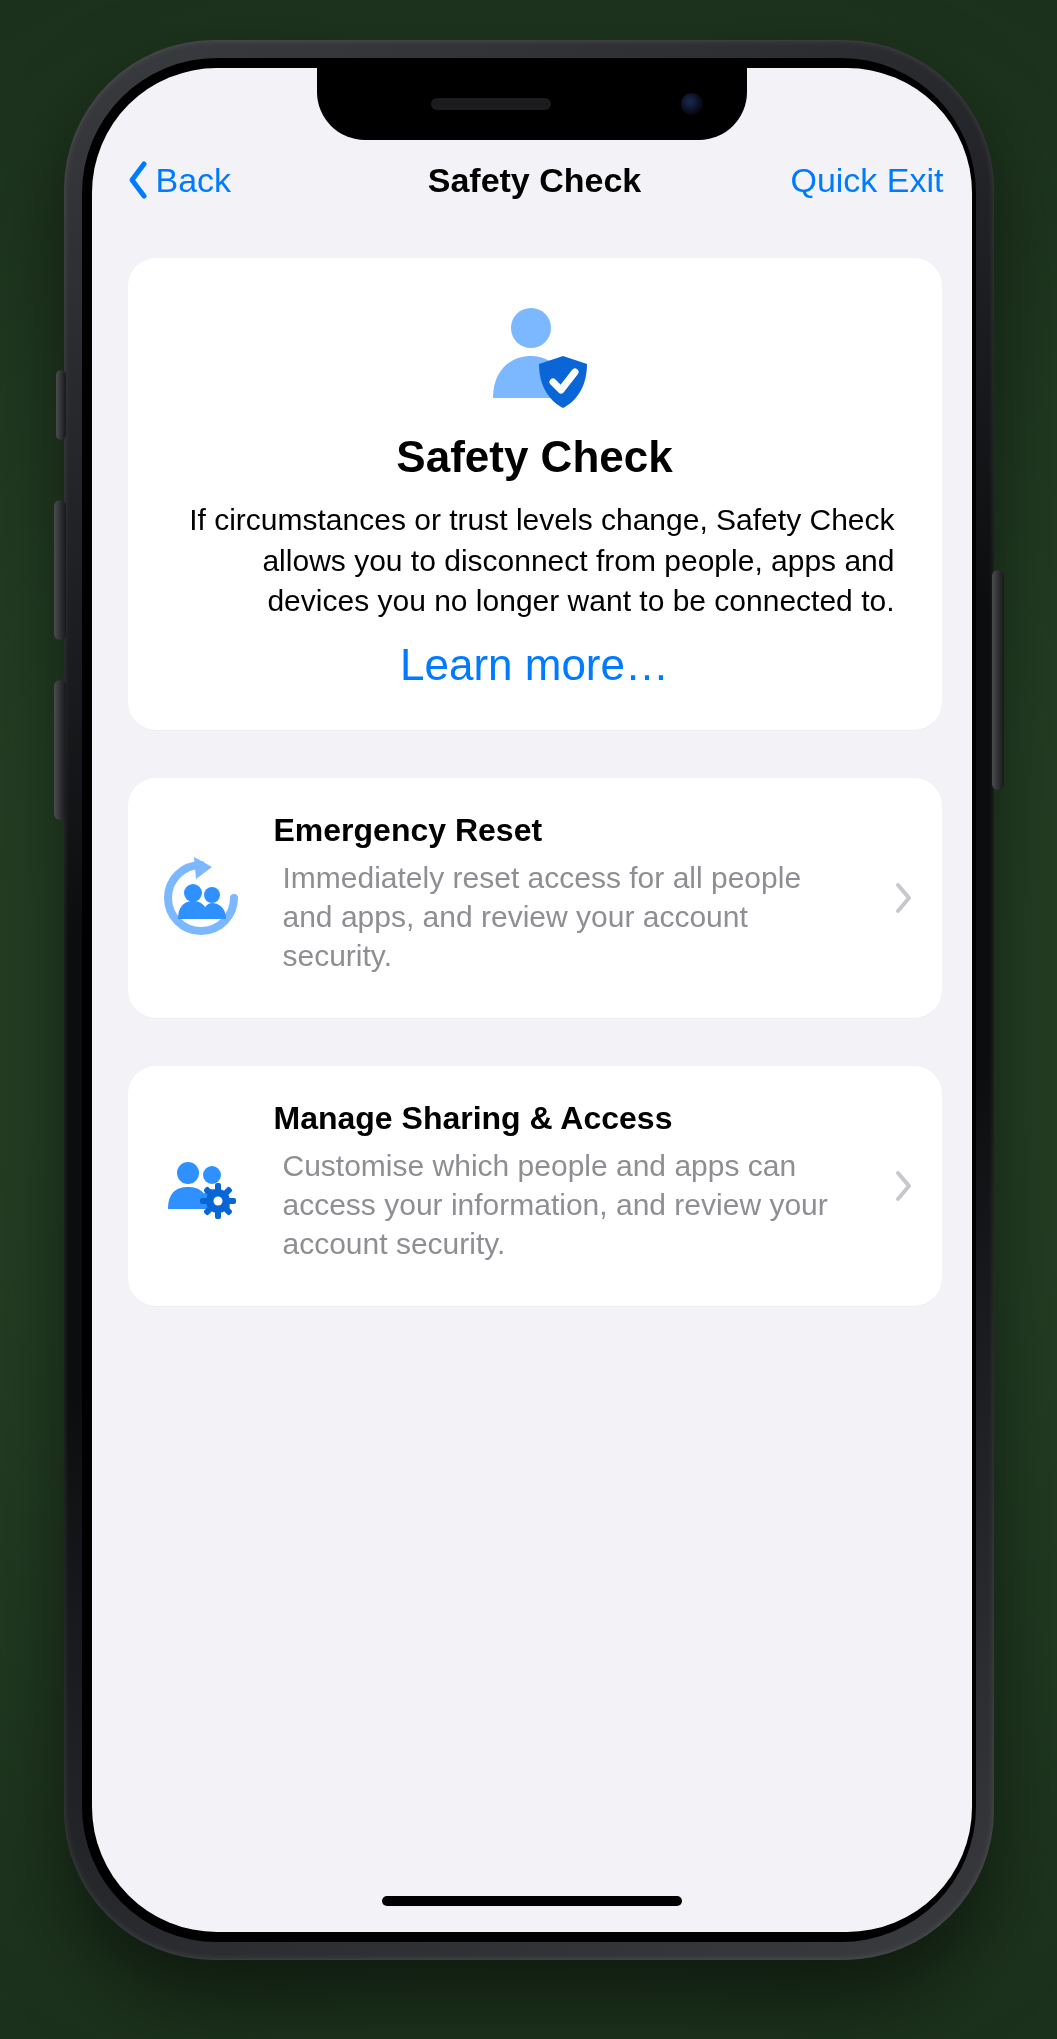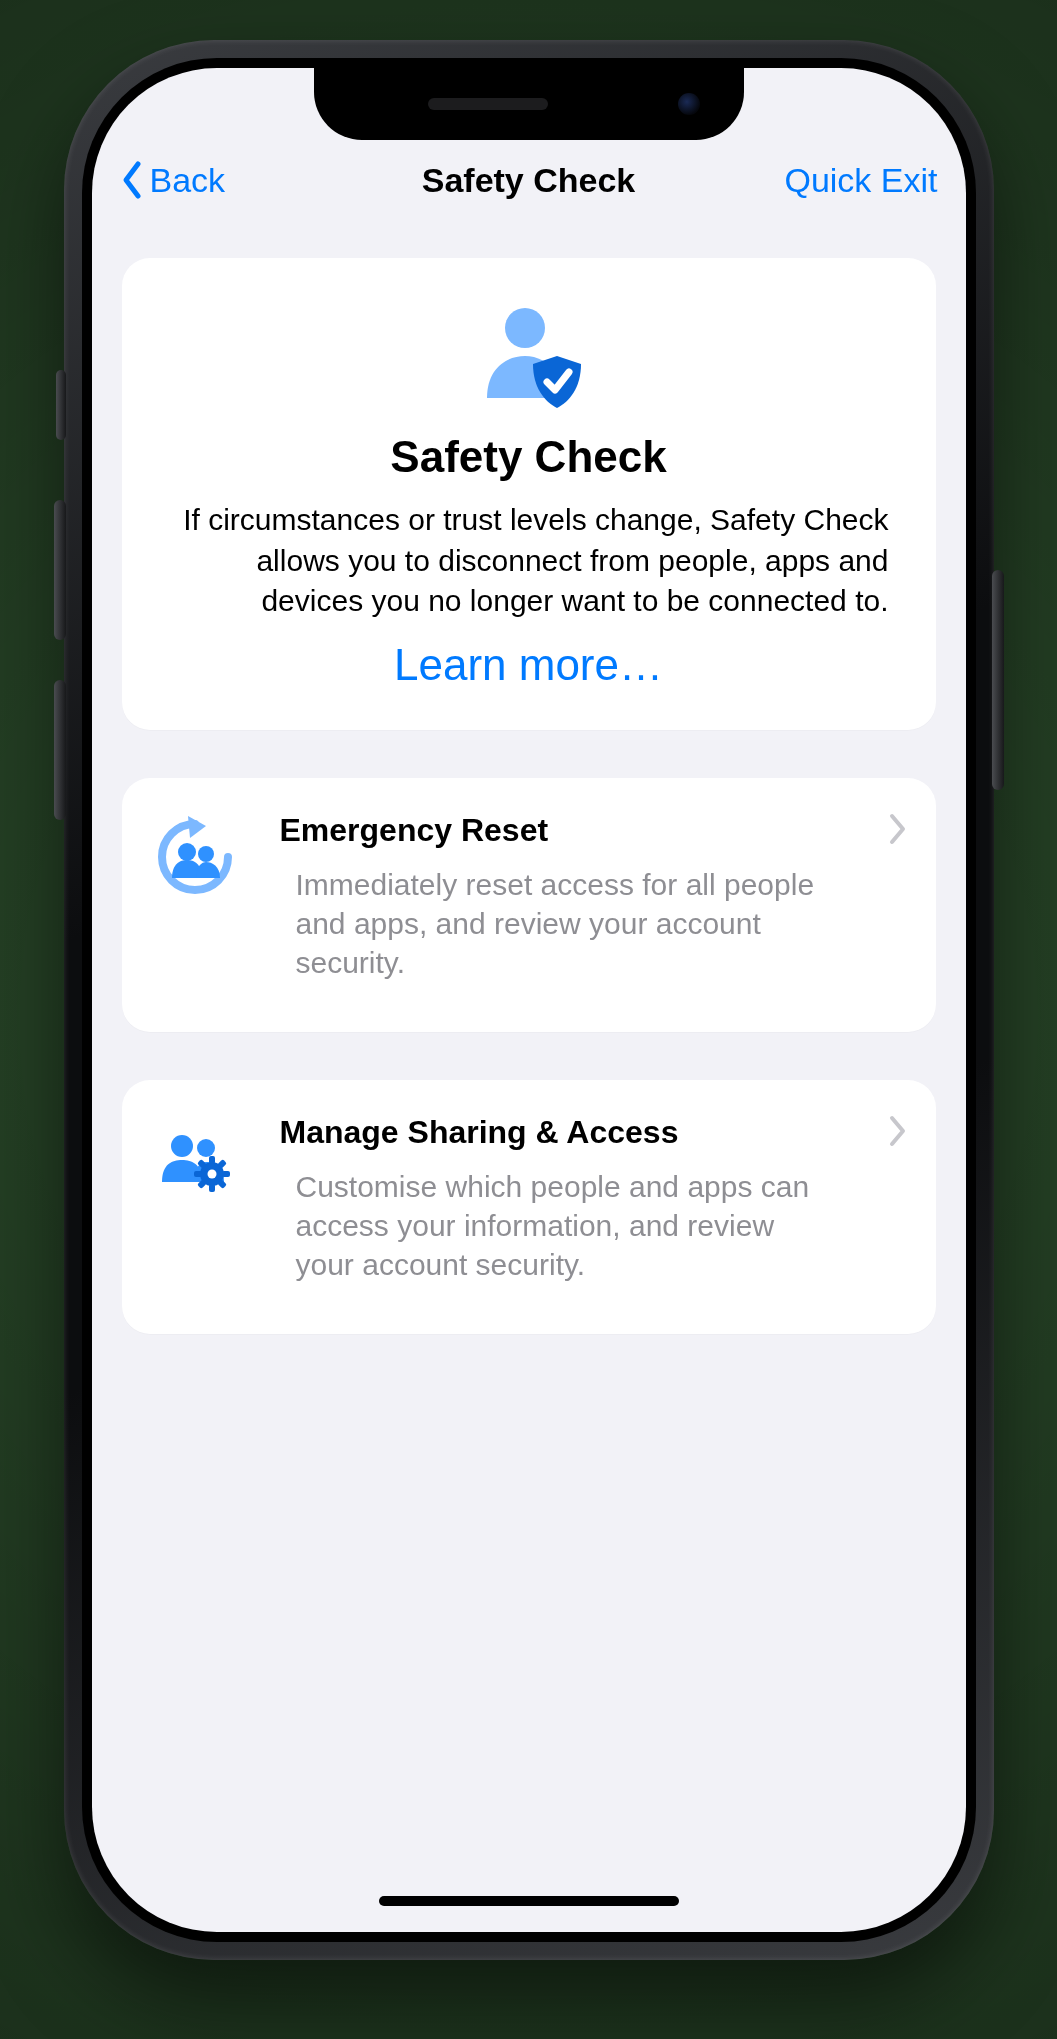--- a/index.html
+++ b/index.html
@@ -44,20 +44,21 @@
     background:#000;
     padding:10px;
     box-sizing:border-box;
   }
   .screen{
     position:relative;
     width:100%;height:100%;
     border-radius:125px;
     overflow:hidden;
     background:var(--screen-bg);
+    padding-left:6px;
   }
   
   .side-btn{position:absolute;background:linear-gradient(90deg,#4a4c50,#17181a);border-radius:6px;}
   .side-btn.mute{left:-8px;top:330px;width:10px;height:70px;}
   .side-btn.vol-up{left:-10px;top:460px;width:12px;height:140px;}
   .side-btn.vol-down{left:-10px;top:640px;width:12px;height:140px;}
   .side-btn.power{right:-10px;top:530px;width:12px;height:220px;}
 
   
   .notch{
@@ -121,27 +122,27 @@
     font-size:30px;line-height:1.35;color:var(--text-primary);
     margin:0 auto;max-width:720px;text-align:right;
   }
   .hero-link{
     display:inline-block;margin-top:18px;
     font-size:44px;color:var(--ios-blue-link);cursor:pointer;
   }
 
   
   .action-card{
-    display:flex;gap:40px;
+    display:flex;align-items:center;gap:28px;
     padding:34px 28px;
   }
   .action-icon{flex:0 0 90px;width:90px;height:90px;display:flex;align-items:center;justify-content:center;}
   .action-body{flex:1 1 auto;min-width:0;}
   .action-title{font-size:32px;font-weight:600;color:var(--text-primary);margin:0 0 4px;}
-  .action-desc{font-size:30px;line-height:1.3;color:var(--text-secondary);margin:16px;}
+  .action-desc{font-size:30px;line-height:1.3;color:var(--text-secondary);margin:9px;}
   .action-chevron{flex:0 0 auto;color:var(--chevron);}
   .action-chevron svg{width:20px;height:34px;display:block;}
 
 </style>
 </head>
 <body>
 
 <div class="device">
   <span class="side-btn mute"></span>
   <span class="side-btn vol-up"></span>

